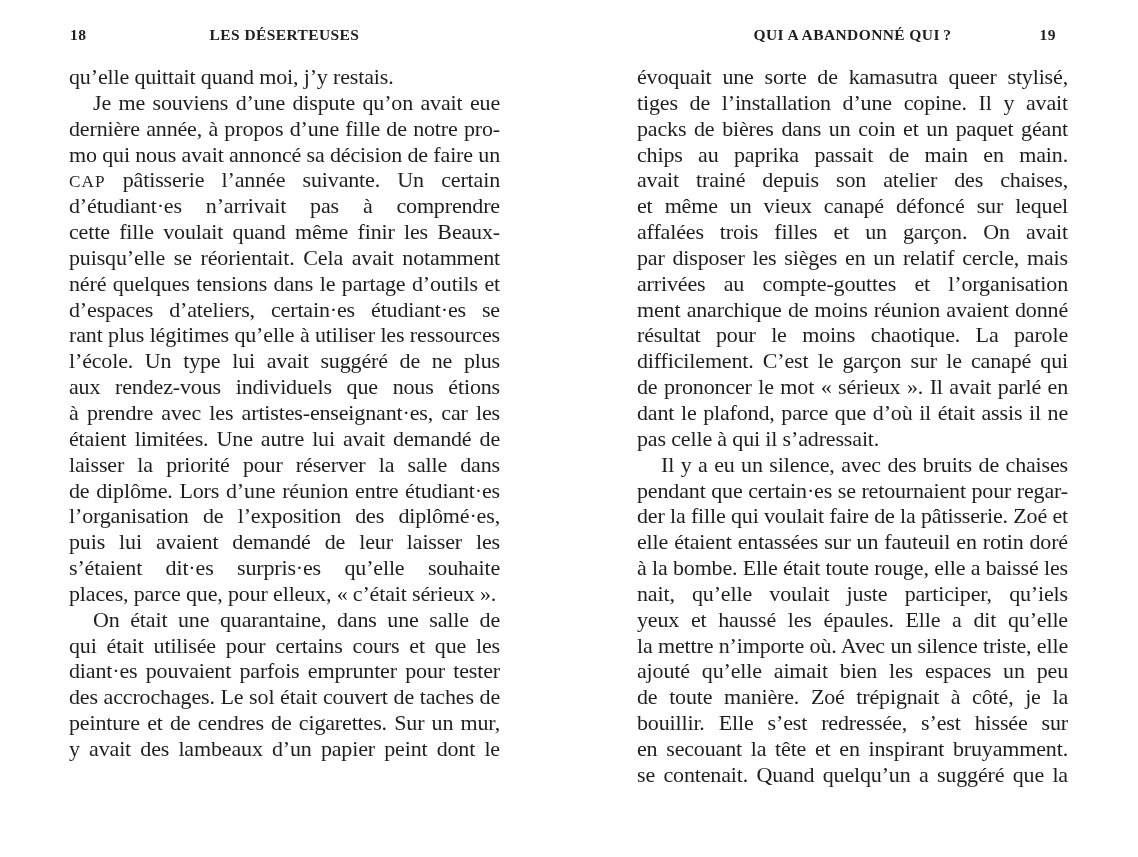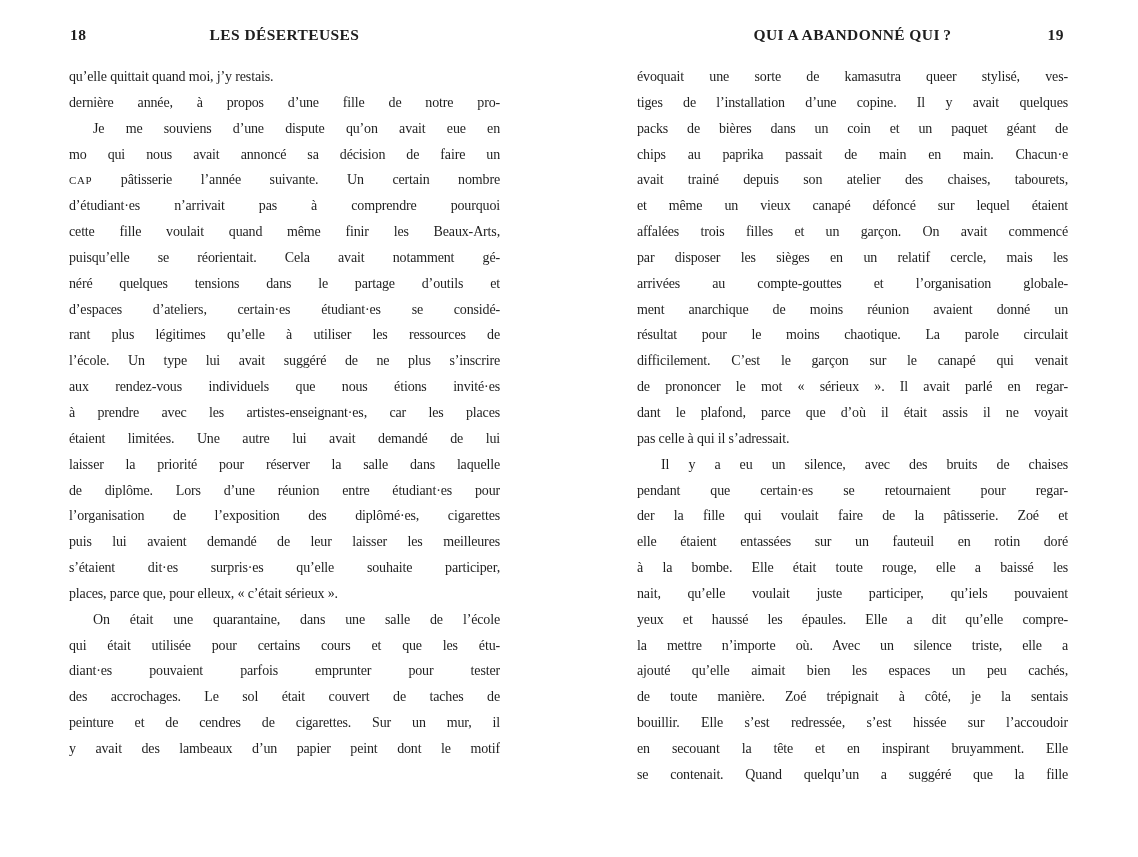--- a/index.html
+++ b/index.html
@@ -46,30 +46,30 @@
     text-align: center;
     letter-spacing: 0.4px;
     white-space: nowrap;
   }
   .page-num {
     position: absolute;
     top: 0;
     letter-spacing: 0.5px;
   }
   .page-num.folio-left  { left: 1px; }
-  .page-num.folio-right { right: 4px; }
+  .page-num.folio-right { right: 12px; }
 
   .body-text {
     position: absolute;
     top: 64px;
     left: 0;
     width: 431px;
   }
   .line {
-    font-size: 14px;
+    font-size: 22px;
     line-height: 25.85px;
     height: 25.85px;
     overflow: hidden;
     letter-spacing: -0.15px;
     text-align: justify;
     text-align-last: justify;
     white-space: normal;
   }
   .line.plast {
     text-align-last: left;
@@ -87,22 +87,22 @@
 
 <div class="spread">
 
   <section class="page page-left">
     <header class="page-header">
       <span class="page-num folio-left">18</span>
       <span class="running-head">LES DÉSERTEUSES</span>
     </header>
     <div class="body-text">
         <div class="line plast">qu’elle quittait quand moi, j’y restais.</div>
+        <div class="line indent">Je me souviens d’une dispute qu’on avait eue en</div>
         <div class="line">dernière année, à propos d’une fille de notre pro-</div>
-        <div class="line indent">Je me souviens d’une dispute qu’on avait eue en</div>
         <div class="line">mo qui nous avait annoncé sa décision de faire un</div>
         <div class="line"><span class="sc">CAP</span> pâtisserie l’année suivante. Un certain nombre</div>
         <div class="line">d’étudiant·es n’arrivait pas à comprendre pourquoi</div>
         <div class="line">cette fille voulait quand même finir les Beaux-Arts,</div>
         <div class="line">puisqu’elle se réorientait. Cela avait notamment gé-</div>
         <div class="line">néré quelques tensions dans le partage d’outils et</div>
         <div class="line">d’espaces d’ateliers, certain·es étudiant·es se considé-</div>
         <div class="line">rant plus légitimes qu’elle à utiliser les ressources de</div>
         <div class="line">l’école. Un type lui avait suggéré de ne plus s’inscrire</div>
         <div class="line">aux rendez-vous individuels que nous étions invité·es</div>

